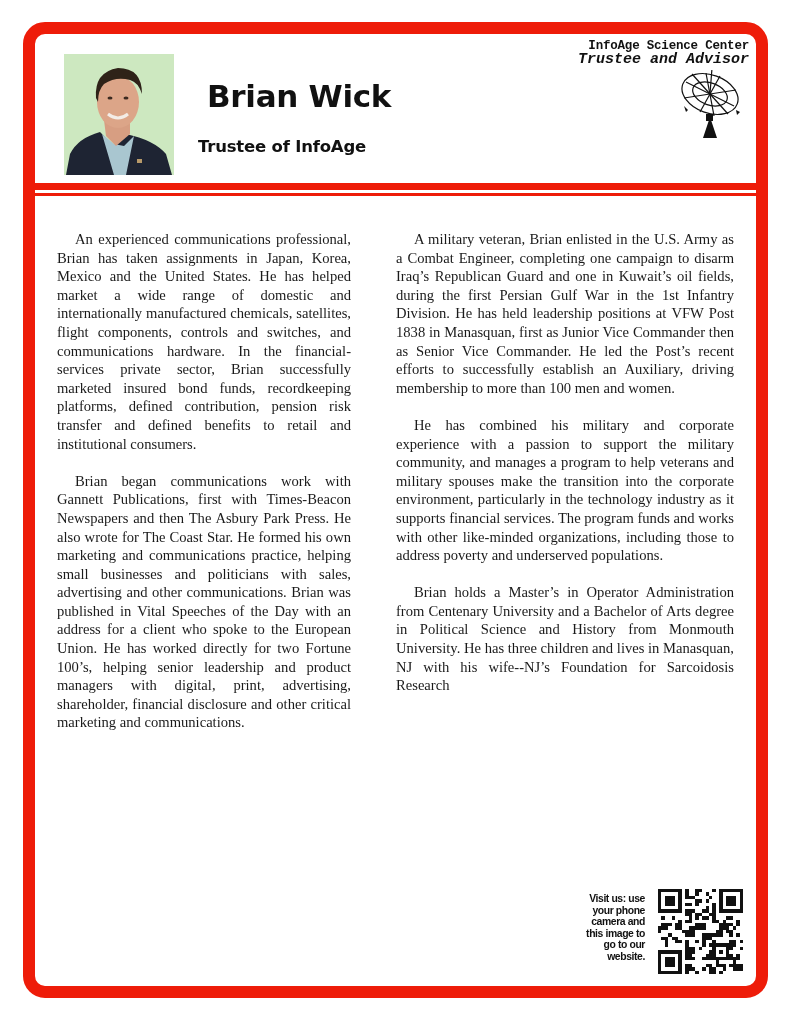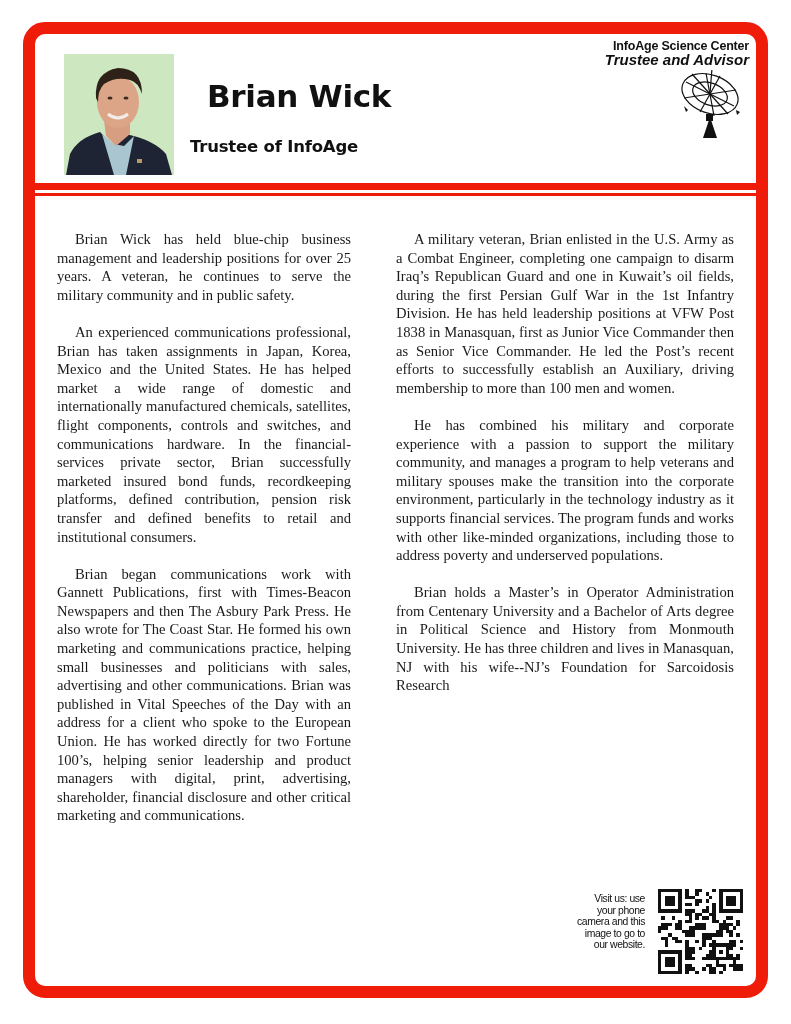--- a/index.html
+++ b/index.html
@@ -12,40 +12,40 @@
   .sep-thin { position: absolute; left: 35px; width: 721px; top: 193px; height: 3px; background: #ee1c09; }
   .photo {
     position: absolute; left: 64px; top: 54px; width: 110px; height: 121px; overflow: hidden;
     background: linear-gradient(180deg, #c9e6bd 0%, #d5ebc7 60%, #cfe7c2 100%);
   }
   .name {
     position: absolute; left: 195px; top: 66px; font-family: "DejaVu Sans", sans-serif;
     font-weight: bold; font-size: 31px; color: #111; letter-spacing: -0.3px; margin: 12px;
   }
   .role {
-    position: absolute; left: 190px; top: 137px; font-family: "DejaVu Sans", sans-serif;
+    position: absolute; left: 198px; top: 137px; font-family: "DejaVu Sans", sans-serif;
     font-weight: bold; font-size: 16.5px; color: #111; margin: 0; letter-spacing: -0.2px;
   }
   .org {
     position: absolute; right: 42px; top: 39px; text-align: right;
-    font-family: Liberation Sans, sans-serif; color: #111;
+    font-family: Liberation Mono, monospace; color: #111;
   }
   .org .org-name { font-weight: bold; font-size: 12.5px; letter-spacing: -0.2px; line-height: 15px; display: block; }
   .org .org-sub { font-weight: bold; font-style: italic; font-size: 15px; line-height: 11px; display: block; }
   .dish { position: absolute; left: 680px; top: 70px; width: 66px; height: 70px; }
   .col {
     position: absolute; top: 230px; font-family: "Liberation Serif", serif; font-size: 14.6px;
     line-height: 18.6px; color: #1a1a1a; text-align: justify; hyphens: none;
   }
   .col.left { left: 57px; width: 294px; }
   .col.right { left: 396px; width: 338px; }
   .col p { margin: 0 0 18.6px 0; text-indent: 18px; }
   .visit {
     position: absolute; left: 575px; top: 893px; width: 70px; text-align: right;
-    font-family: "Liberation Sans", sans-serif; font-weight: normal; font-size: 10.4px; line-height: 11.6px;
+    font-family: "Liberation Sans", sans-serif; font-weight: bold; font-size: 10.4px; line-height: 11.6px;
     color: #111; letter-spacing: -0.4px;
   }
   .qr { position: absolute; left: 658px; top: 889px; width: 85px; height: 85px; }
 </style>
 </head>
 <body>
 
 <div class="frame"></div>
 <div class="sep-thick"></div>
 <div class="sep-thin"></div>
@@ -94,21 +94,20 @@
       <line x1="32" y1="-2" x2="30" y2="24"></line>
     </g>
     <rect x="26" y="44" width="7" height="7" fill="#111"></rect>
     <path d="M23 68 L29 50 L31 50 L37 68 Z" fill="#111"></path>
     <path d="M4 36 L8 40 L6 42 Z" fill="#111"></path>
     <path d="M56 40 L60 42 L57 45 Z" fill="#111"></path>
   </svg>
 </div>
 
 <div class="col left">
-  <p>Brian Wick has held blue-chip business management and leadership positions for over 25 years. A veteran, he continues to serve the military community and in public safety.</p>
   <p>An experienced communications professional, Brian has taken assignments in Japan, Korea, Mexico and the United States. He has helped market a wide range of domestic and internationally manufactured chemicals, satellites, flight components, controls and switches, and communications hardware. In the financial-services private sector, Brian successfully marketed insured bond funds, recordkeeping platforms, defined contribution, pension risk transfer and defined benefits to retail and institutional consumers.</p>
   <p>Brian began communications work with Gannett Publications, first with Times-Beacon Newspapers and then The Asbury Park Press. He also wrote for The Coast Star. He formed his own marketing and communications practice, helping small businesses and politicians with sales, advertising and other communications. Brian was published in Vital Speeches of the Day with an address for a client who spoke to the European Union. He has worked directly for two Fortune 100’s, helping senior leadership and product managers with digital, print, advertising, shareholder, financial disclosure and other critical marketing and communications.</p>
 </div>
 
 <div class="col right">
   <p>A military veteran, Brian enlisted in the U.S. Army as a Combat Engineer, completing one campaign to disarm Iraq’s Republican Guard and one in Kuwait’s oil fields, during the first Persian Gulf War in the 1st Infantry Division. He has held leadership positions at VFW Post 1838 in Manasquan, first as Junior Vice Commander then as Senior Vice Commander. He led the Post’s recent efforts to successfully establish an Auxiliary, driving membership to more than 100 men and women.</p>
   <p>He has combined his military and corporate experience with a passion to support the military community, and manages a program to help veterans and military spouses make the transition into the corporate environment, particularly in the technology industry as it supports financial services. The program funds and works with other like-minded organizations, including those to address poverty and underserved populations.</p>
   <p>Brian holds a Master’s in Operator Administration from Centenary University and a Bachelor of Arts degree in Political Science and History from Monmouth University. He has three children and lives in Manasquan, NJ with his wife--NJ’s Foundation for Sarcoidosis Research</p>
 </div>
 

